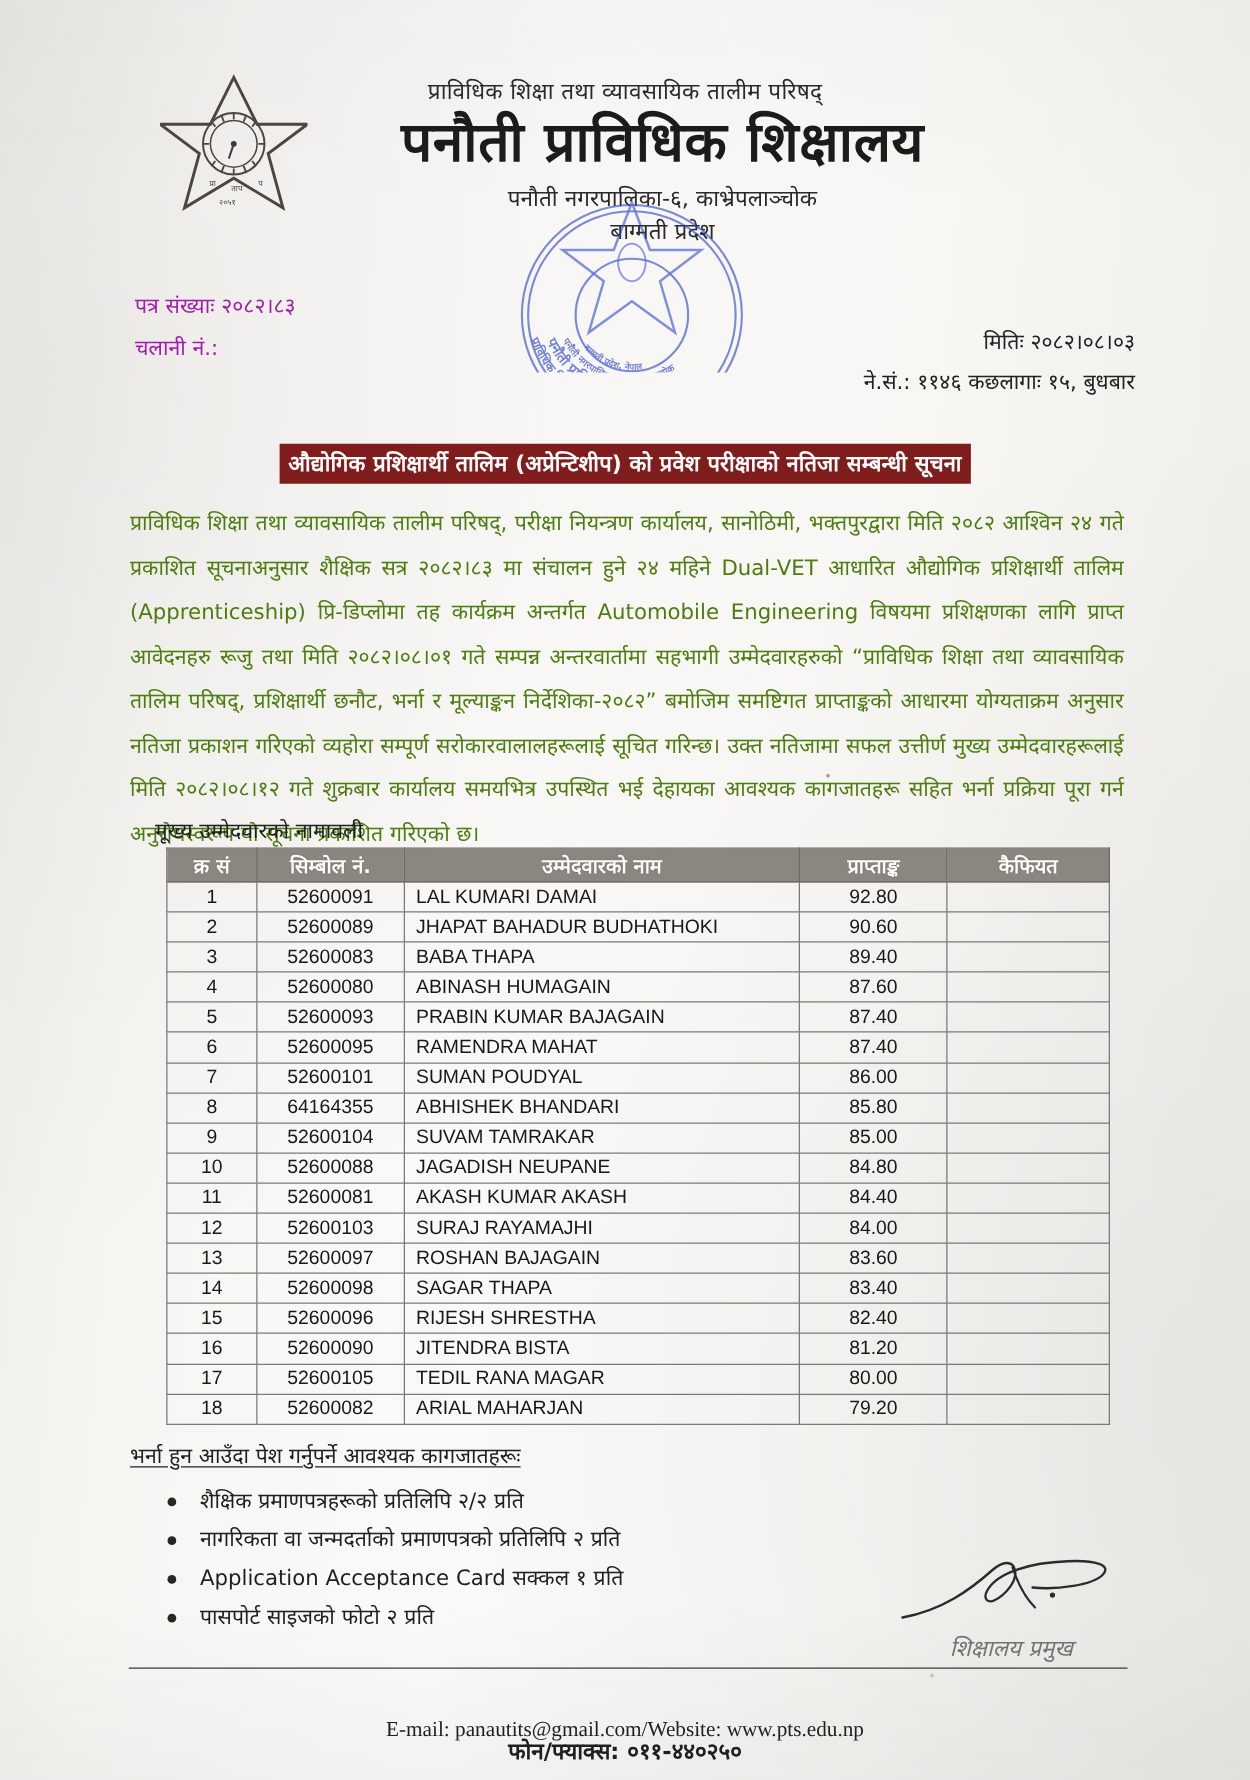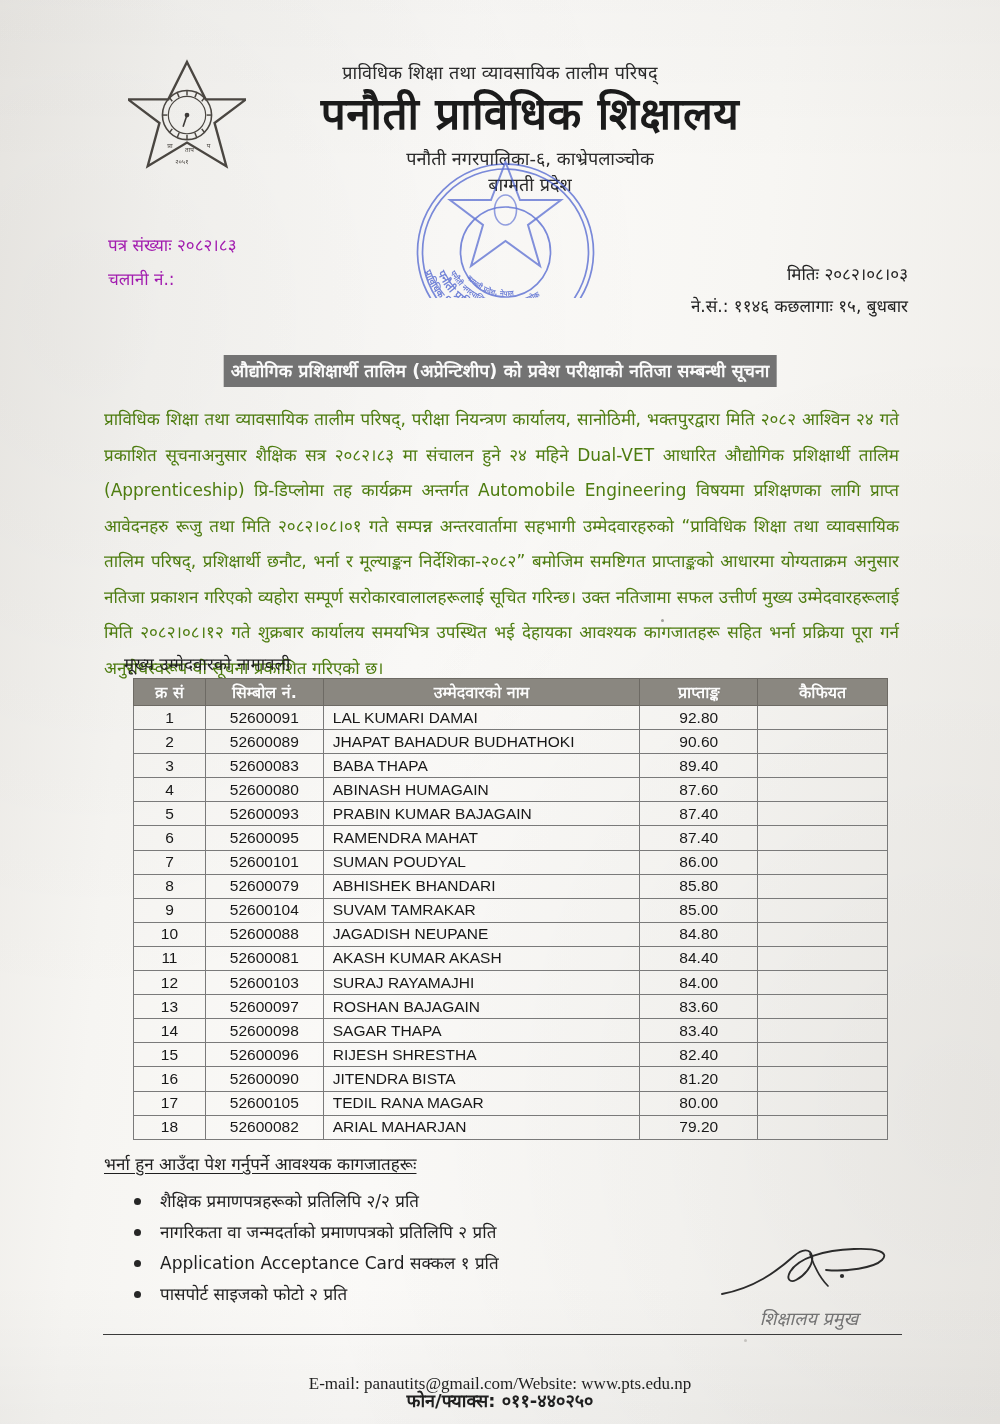--- a/index.html
+++ b/index.html
@@ -68,21 +68,21 @@
   }
 
   
   .ref-left { position: absolute; left: 108px; top: 228px; font-size: 17px; color:#a21caf; line-height: 34px; }
   .ref-right { position: absolute; right: 92px; top: 258px; font-size: 17px; color:#222; line-height: 32px; text-align: right; }
 
   
   .doc-title {
     position: absolute; left: 50%; transform: translateX(-50%);
     top: 355px;
-    background: #737373;
+    background: #7f1d1d;
     color: #fafafa;
     font-size: 17.5px; font-weight: bold;
     padding: 3px 7px 5px 7px;
     white-space: nowrap;
     letter-spacing: .1px;
   }
 
   
   .body-par {
     position: absolute; left: 104px; top: 402px; width: 795px;
@@ -320,21 +320,21 @@
           </tr>
           <tr>
             <td class="c-sn">7</td>
             <td class="c-sym">52600101</td>
             <td class="c-name">SUMAN POUDYAL</td>
             <td class="c-marks">86.00</td>
             <td class="c-rem"></td>
           </tr>
           <tr>
             <td class="c-sn">8</td>
-            <td class="c-sym">52600079</td>
+            <td class="c-sym">64164355</td>
             <td class="c-name">ABHISHEK BHANDARI</td>
             <td class="c-marks">85.80</td>
             <td class="c-rem"></td>
           </tr>
           <tr>
             <td class="c-sn">9</td>
             <td class="c-sym">52600104</td>
             <td class="c-name">SUVAM TAMRAKAR</td>
             <td class="c-marks">85.00</td>
             <td class="c-rem"></td>

